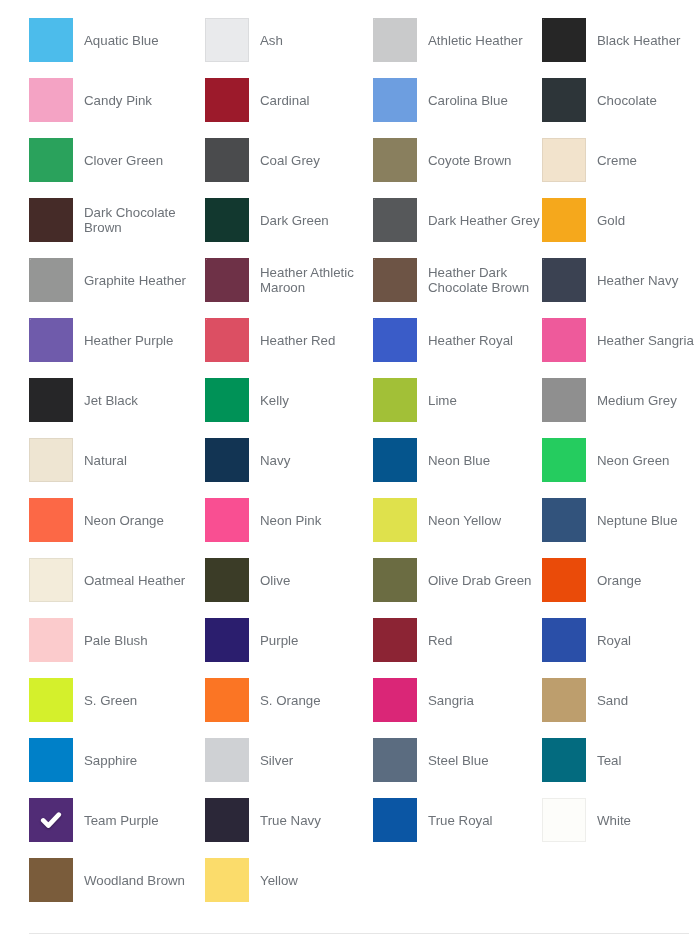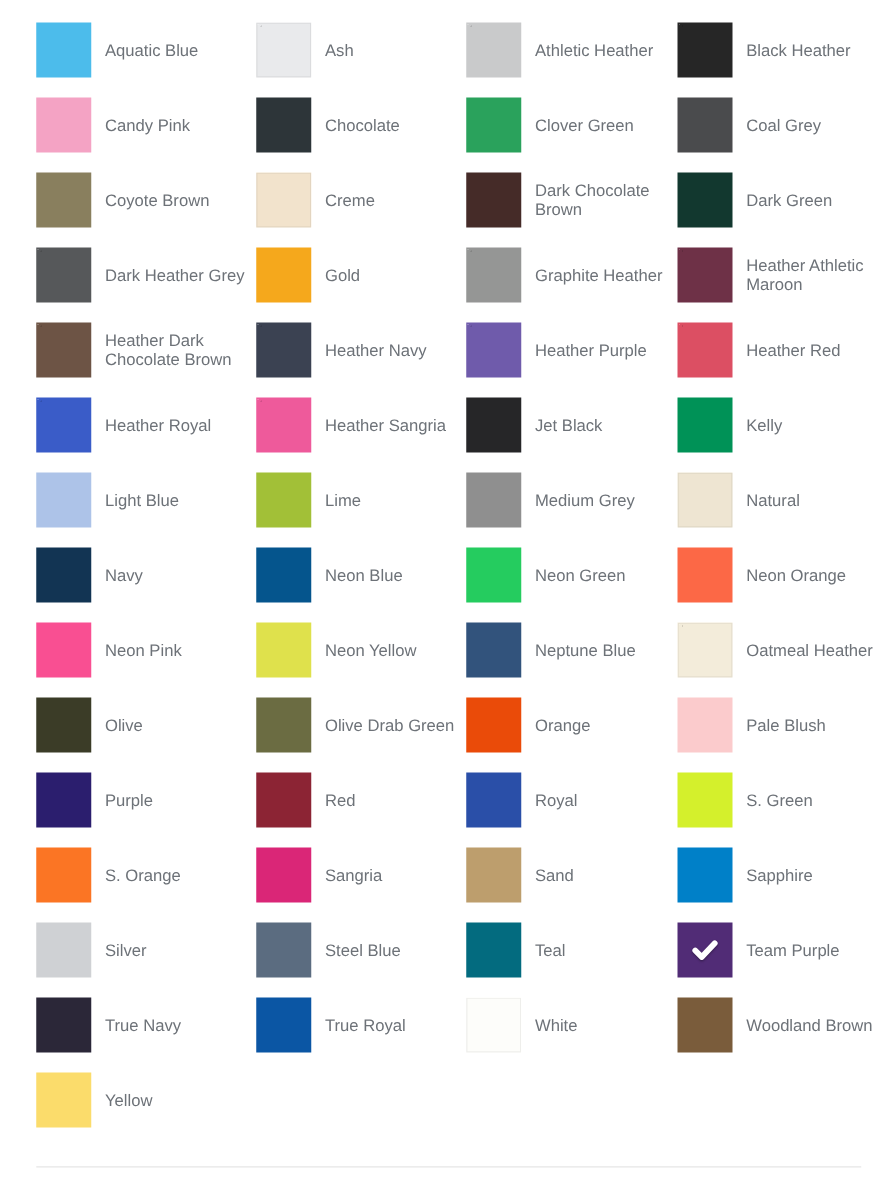--- a/index.html
+++ b/index.html
@@ -107,20 +107,28 @@
     </div>
     <div class="swatch-item" role="button" aria-pressed="false">
       <span class="swatch-chip" style="background-color: rgb(38, 38, 38); background-image: radial-gradient(rgba(255, 255, 255, 0.22) 0.6px, transparent 0.7px), radial-gradient(rgba(0, 0, 0, 0.13) 0.6px, transparent 0.7px); background-size: 3px 3px, 4px 4px; background-position: 0px 0px, 2px 1px;"></span>
       <span class="swatch-label">Black Heather</span>
     </div>
     <div class="swatch-item" role="button" aria-pressed="false">
       <span class="swatch-chip" style="background-color: rgb(244, 163, 196);"></span>
       <span class="swatch-label">Candy Pink</span>
     </div>
     <div class="swatch-item" role="button" aria-pressed="false">
+      <span class="swatch-chip" style="background-color: rgb(156, 26, 43);"></span>
+      <span class="swatch-label">Cardinal</span>
+    </div>
+    <div class="swatch-item" role="button" aria-pressed="false">
+      <span class="swatch-chip" style="background-color: rgb(109, 158, 224);"></span>
+      <span class="swatch-label">Carolina Blue</span>
+    </div>
+    <div class="swatch-item" role="button" aria-pressed="false">
       <span class="swatch-chip" style="background-color: rgb(45, 53, 57);"></span>
       <span class="swatch-label">Chocolate</span>
     </div>
     <div class="swatch-item" role="button" aria-pressed="false">
       <span class="swatch-chip" style="background-color: rgb(42, 162, 92);"></span>
       <span class="swatch-label">Clover Green</span>
     </div>
     <div class="swatch-item" role="button" aria-pressed="false">
       <span class="swatch-chip" style="background-color: rgb(74, 75, 77);"></span>
       <span class="swatch-label">Coal Grey</span>
@@ -181,24 +189,20 @@
       <span class="swatch-chip" style="background-color: rgb(238, 90, 155); background-image: radial-gradient(rgba(255, 255, 255, 0.22) 0.6px, transparent 0.7px), radial-gradient(rgba(0, 0, 0, 0.13) 0.6px, transparent 0.7px); background-size: 3px 3px, 4px 4px; background-position: 0px 0px, 2px 1px;"></span>
       <span class="swatch-label">Heather Sangria</span>
     </div>
     <div class="swatch-item" role="button" aria-pressed="false">
       <span class="swatch-chip" style="background-color: rgb(38, 38, 40);"></span>
       <span class="swatch-label">Jet Black</span>
     </div>
     <div class="swatch-item" role="button" aria-pressed="false">
       <span class="swatch-chip" style="background-color: rgb(0, 146, 87);"></span>
       <span class="swatch-label">Kelly</span>
-    </div>
-    <div class="swatch-item" role="button" aria-pressed="false">
-      <span class="swatch-chip" style="background-color: rgb(173, 195, 232);"></span>
-      <span class="swatch-label">Light Blue</span>
     </div>
     <div class="swatch-item" role="button" aria-pressed="false">
       <span class="swatch-chip" style="background-color: rgb(162, 192, 55);"></span>
       <span class="swatch-label">Lime</span>
     </div>
     <div class="swatch-item" role="button" aria-pressed="false">
       <span class="swatch-chip" style="background-color: rgb(143, 143, 143);"></span>
       <span class="swatch-label">Medium Grey</span>
     </div>
     <div class="swatch-item" role="button" aria-pressed="false">

